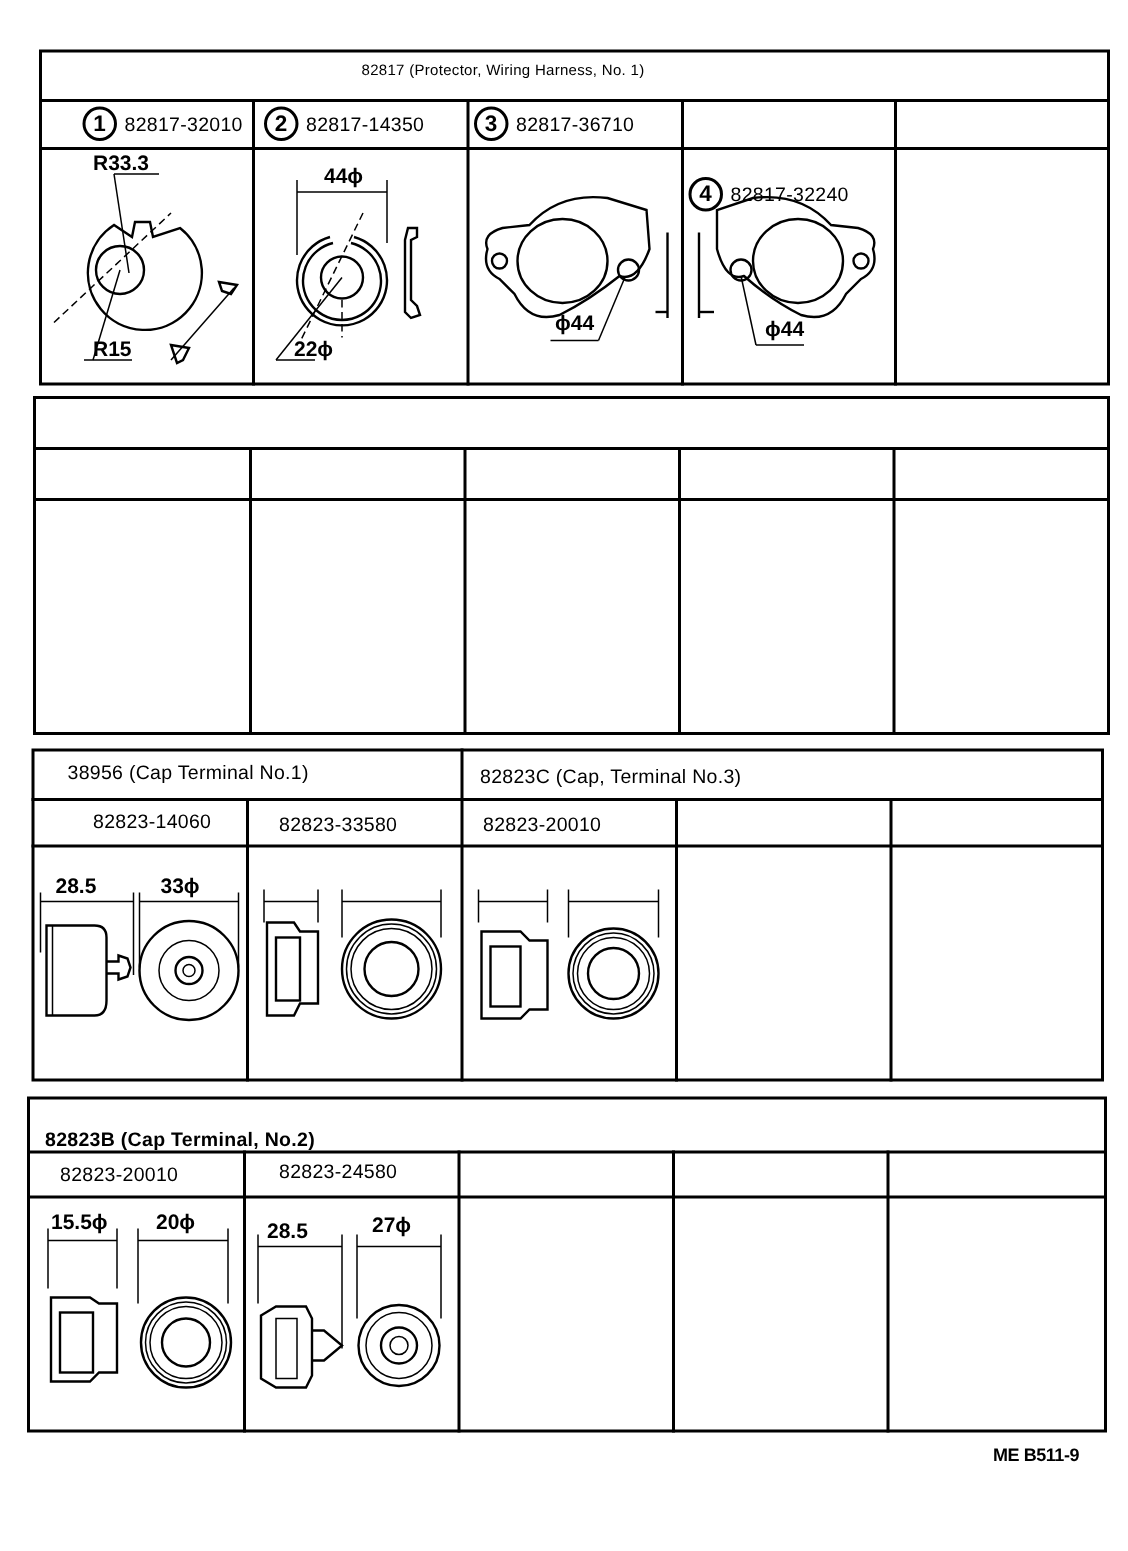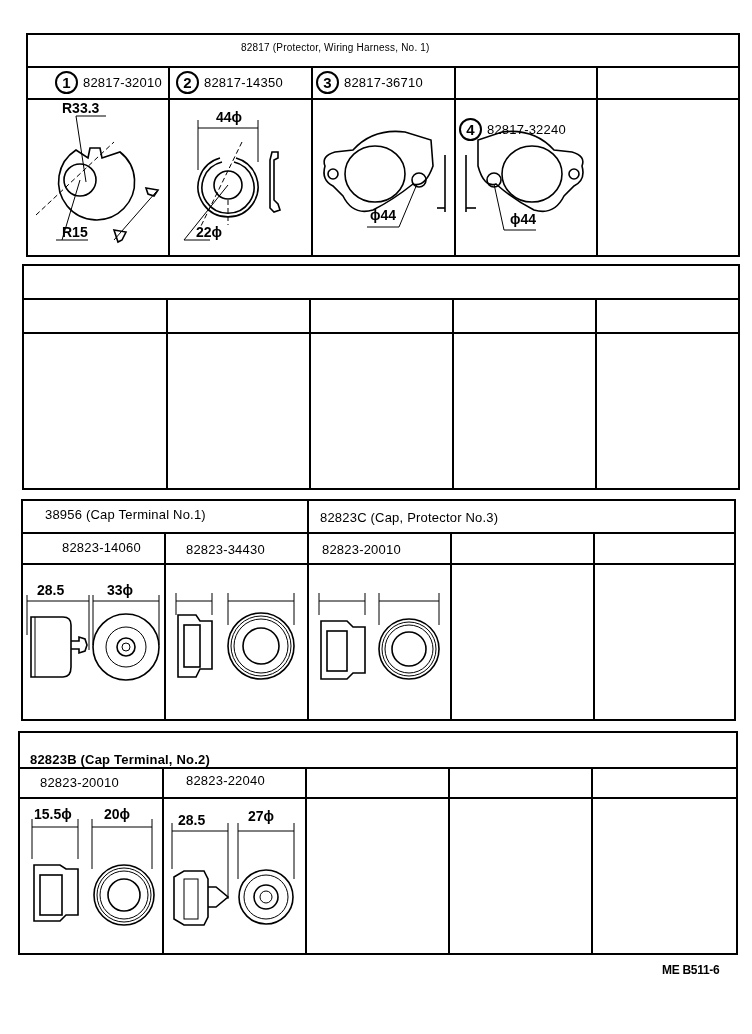--- a/index.html
+++ b/index.html
@@ -109,23 +109,23 @@
 
 <div class="box" style="left:21px;top:499px;width:715px;height:222px;"></div>
 <div class="hline" style="left:21px;top:532px;width:715px;"></div>
 <div class="hline" style="left:21px;top:563px;width:715px;"></div>
 <div class="vline" style="left:164px;top:532px;height:189px;"></div>
 <div class="vline" style="left:307px;top:499px;height:222px;"></div>
 <div class="vline" style="left:450px;top:532px;height:189px;"></div>
 <div class="vline" style="left:593px;top:532px;height:189px;"></div>
 
 <div class="txt" style="left:45px;top:507px;">38956 (Cap Terminal No.1)</div>
-<div class="txt" style="left:320px;top:510px;">82823C (Cap, Protector No.3)</div>
+<div class="txt" style="left:320px;top:510px;">82823C (Cap, Terminal No.3)</div>
 <div class="txt" style="left:62px;top:540px;">82823-14060</div>
-<div class="txt" style="left:186px;top:542px;">82823-34430</div>
+<div class="txt" style="left:186px;top:542px;">82823-33580</div>
 <div class="txt" style="left:322px;top:542px;">82823-20010</div>
 
 <svg style="left:23px;top:565px;" width="140" height="155" viewBox="0 0 140 155">
   <text x="14" y="30">28.5</text>
   <text x="84" y="30">33ϕ</text>
   <line class="t" x1="4" y1="36" x2="66" y2="36"></line>
     <line class="t" x1="4" y1="30" x2="4" y2="70"></line>
     <line class="t" x1="66" y1="30" x2="66" y2="85"></line>
   <line class="t" x1="70" y1="36" x2="136" y2="36"></line>
     <line class="t" x1="70" y1="30" x2="70" y2="80"></line>
@@ -172,21 +172,21 @@
 <div class="box" style="left:18px;top:731px;width:720px;height:224px;"></div>
 <div class="hline" style="left:18px;top:767px;width:720px;"></div>
 <div class="hline" style="left:18px;top:797px;width:720px;"></div>
 <div class="vline" style="left:162px;top:767px;height:188px;"></div>
 <div class="vline" style="left:305px;top:767px;height:188px;"></div>
 <div class="vline" style="left:448px;top:767px;height:188px;"></div>
 <div class="vline" style="left:591px;top:767px;height:188px;"></div>
 
 <div class="txt" style="left:30px;top:752px;font-weight:bold;">82823B (Cap Terminal, No.2)</div>
 <div class="txt" style="left:40px;top:775px;">82823-20010</div>
-<div class="txt" style="left:186px;top:773px;">82823-22040</div>
+<div class="txt" style="left:186px;top:773px;">82823-24580</div>
 
 <svg style="left:20px;top:799px;" width="140" height="155" viewBox="0 0 140 155">
   <text x="14" y="20">15.5ϕ</text>
   <text x="84" y="20">20ϕ</text>
   <line class="t" x1="12" y1="28" x2="58" y2="28"></line>
     <line class="t" x1="12" y1="20" x2="12" y2="60"></line>
     <line class="t" x1="58" y1="20" x2="58" y2="60"></line>
   <line class="t" x1="72" y1="28" x2="132" y2="28"></line>
     <line class="t" x1="72" y1="20" x2="72" y2="70"></line>
     <line class="t" x1="132" y1="20" x2="132" y2="70"></line>
@@ -209,13 +209,13 @@
     <line class="t" x1="130" y1="24" x2="130" y2="80"></line>
   <path class="s" d="M10 78 L20 72 L40 72 L44 80 L44 118 L40 126 L20 126 L10 120 Z"></path>
   <rect class="t" x="20" y="80" width="14" height="40"></rect>
   <path class="s" d="M44 88 L52 88 L64 98 L52 108 L44 108"></path>
   <circle class="s" cx="102" cy="98" r="27"></circle>
   <circle class="t" cx="102" cy="98" r="22"></circle>
   <circle class="s" cx="102" cy="98" r="12"></circle>
   <circle class="t" cx="102" cy="98" r="6"></circle>
 </svg>
 
-<div class="foot" style="left:662px;top:963px;">ME B511-6</div>
+<div class="foot" style="left:662px;top:963px;">ME B511-9</div>
 
 </body></html>

